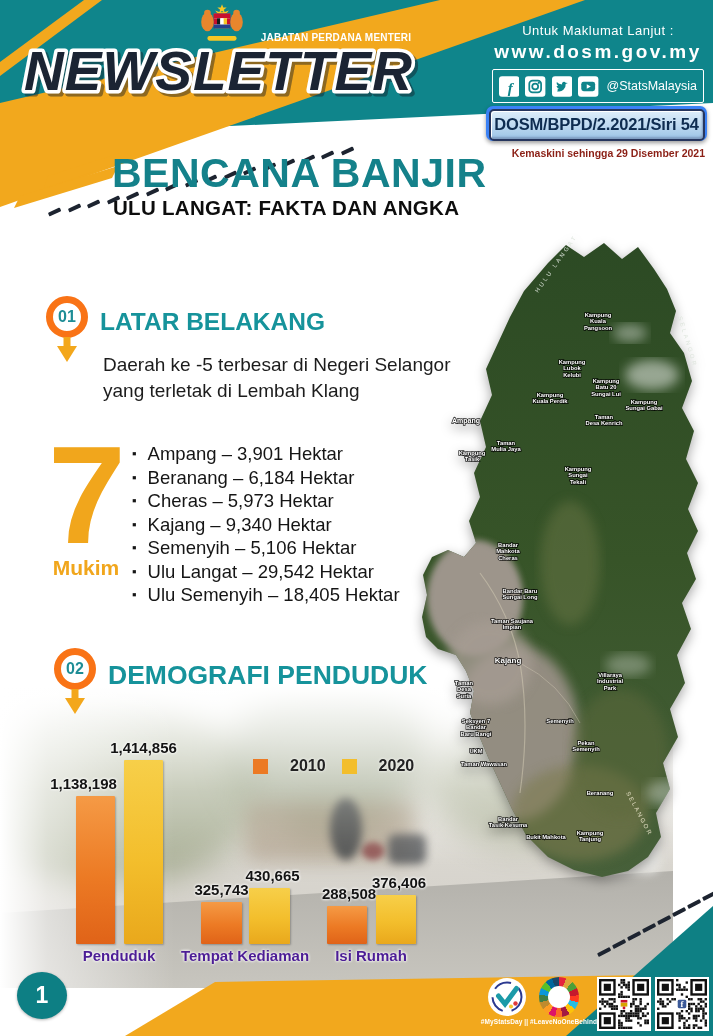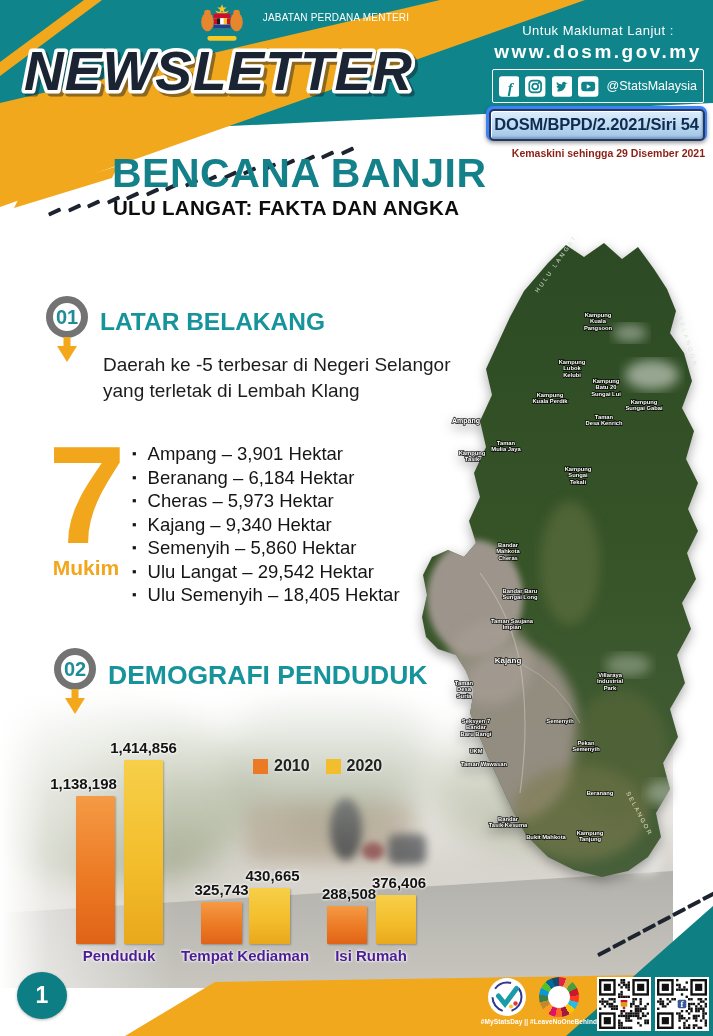--- a/index.html
+++ b/index.html
@@ -3,21 +3,21 @@
 <meta charset="utf-8">
 <style>
   html,body{margin:0;padding:0;background:#555;}
   .page{position:relative;width:713px;height:1036px;background:#fff;overflow:hidden;
         font-family:"Liberation Sans",sans-serif;margin:0 auto;}
   .abs{position:absolute;}
 
   
   #header-svg{position:absolute;left:0;top:0;z-index:2;}
   .dept{position:absolute;left:252px;top:11px;width:168px;z-index:4;text-align:center;}
-  .dept div{color:#fff;font-size:10px;font-weight:normal;line-height:13px;letter-spacing:.2px;}
+  .dept div{color:#fff;font-size:10px;font-weight:bold;line-height:13px;letter-spacing:.2px;margin-top:20px;}
   #crest{position:absolute;left:196px;top:3px;z-index:4;}
   #nl-svg{position:absolute;left:16px;top:34px;z-index:5;filter:drop-shadow(3px 3px 0 rgba(18,26,38,.45));}
   #nl-svg text{font-family:"Liberation Sans",sans-serif;font-weight:bold;font-style:italic;
                font-size:55px;fill:#1b2433;stroke:#fff;stroke-width:7px;paint-order:stroke;
                stroke-linejoin:round;letter-spacing:1px;}
   .contact{position:absolute;right:9px;top:23px;width:212px;z-index:4;text-align:center;color:#fff;}
   .contact .lbl{font-size:13px;letter-spacing:.5px;}
   .contact .web{font-size:19px;font-weight:bold;letter-spacing:2.5px;margin-top:3px;}
   .social-box{margin-top:6px;border:1.5px solid #fff;border-radius:2px;height:32px;
               display:flex;align-items:center;justify-content:center;gap:6px;padding:0 6px;}
@@ -36,23 +36,23 @@
              font-size:10.5px;font-weight:bold;color:#8b1f15;}
 
   
   .title-main{position:absolute;left:112px;top:150px;z-index:6;font-size:41px;font-weight:bold;
               color:#14818a;letter-spacing:.5px;}
   .title-sub{position:absolute;left:113px;top:196px;z-index:6;font-size:20.5px;font-weight:bold;
              color:#0d0d0d;letter-spacing:.3px;}
 
   
   .marker{z-index:6;width:46px;text-align:center;}
-  .marker .ring{width:28px;height:28px;margin:0 auto;border:7px solid #737373;border-radius:50%;
+  .marker .ring{width:28px;height:28px;margin:0 auto;border:7px solid #f97316;border-radius:50%;
                 background:#fff;display:flex;align-items:center;justify-content:center;
-                font-size:20px;font-weight:bold;color:#1e8d96;}
+                font-size:16px;font-weight:bold;color:#1e8d96;}
   .sec-head{position:absolute;z-index:6;font-weight:bold;color:#16939b;}
 
   .body-text{position:absolute;left:103px;top:352px;width:360px;z-index:6;
              font-size:19px;line-height:26px;color:#1c1c1c;}
 
   .stat-seven{position:absolute;left:48px;top:425px;z-index:6;font-size:140px;line-height:1;
               font-weight:bold;color:#F1A61C;}
   .stat-label{position:absolute;left:40px;top:556px;width:92px;text-align:center;z-index:6;
               font-size:21px;font-weight:bold;color:#F1A61C;}
 
@@ -69,21 +69,21 @@
   #map text{font-family:"Liberation Sans",sans-serif;}
 
   
   #chart-layer{position:absolute;left:0;top:0;width:713px;height:1036px;z-index:4;pointer-events:none;}
   .bar{position:absolute;border-radius:1px;box-shadow:1px 1px 2px rgba(0,0,0,.25);}
   .val-label{position:absolute;transform:translateX(-50%);width:120px;text-align:center;
              font-size:15px;font-weight:bold;color:#131313;text-shadow:0 0 3px #fff,0 0 3px #fff;}
   .cat-label{position:absolute;transform:translateX(-50%);width:170px;text-align:center;
              font-size:15px;font-weight:bold;color:#4c1d95;text-shadow:0 0 3px #fff,0 0 3px #fff;}
   .legend{position:absolute;display:flex;gap:16px;align-items:center;}
-  .legend .item{display:flex;gap:6px;align-items:center;font-size:16px;font-weight:bold;color:#222;
+  .legend .item{display:flex;gap:22px;align-items:center;font-size:16px;font-weight:bold;color:#222;
                 text-shadow:0 0 3px #fff;}
   .legend .sw{width:15px;height:15px;display:inline-block;}
 
   
   .foot-amber{position:absolute;left:0;top:958px;width:713px;height:78px;background:#F2A81D;z-index:5;
               clip-path:polygon(125px 78px,215px 24px,713px 16px,713px 78px);}
   .foot-teal{position:absolute;left:540px;top:898px;width:173px;height:138px;background:#0E8084;z-index:6;
              clip-path:polygon(26px 138px,173px 8px,173px 138px);}
   .page-circle{position:absolute;left:17px;top:972px;width:50px;height:47px;border-radius:50%;
                background:#0d7f84;color:#fff;font-size:23px;font-weight:bold;z-index:7;
@@ -263,21 +263,21 @@
   </div>
   <div class="sec-head" style="left:100px;top:308px;font-size:24.5px;">LATAR BELAKANG</div>
   <div class="body-text">Daerah ke -5 terbesar di Negeri Selangor yang terletak di Lembah Klang</div>
   <div class="stat-seven">7</div>
   <div class="stat-label">Mukim</div>
   <ul class="mukim">
       <li>Ampang – 3,901 Hektar</li>
       <li>Beranang – 6,184 Hektar</li>
       <li>Cheras – 5,973 Hektar</li>
       <li>Kajang – 9,340 Hektar</li>
-      <li>Semenyih – 5,860 Hektar</li>
+      <li>Semenyih – 5,106 Hektar</li>
       <li>Ulu Langat – 29,542 Hektar</li>
       <li>Ulu Semenyih – 18,405 Hektar</li>
     </ul>
 
   <div class="marker abs" style="left:52px;top:648px;">
     <div class="ring">02</div>
     <svg width="24" height="27" viewBox="0 0 24 27" style="display:block;margin:-1px auto 0;">
       <rect x="8.5" y="0" width="7" height="11" fill="#F3A71B"></rect>
       <polygon points="2,9 22,9 12,25" fill="#F3A71B"></polygon>
     </svg>

